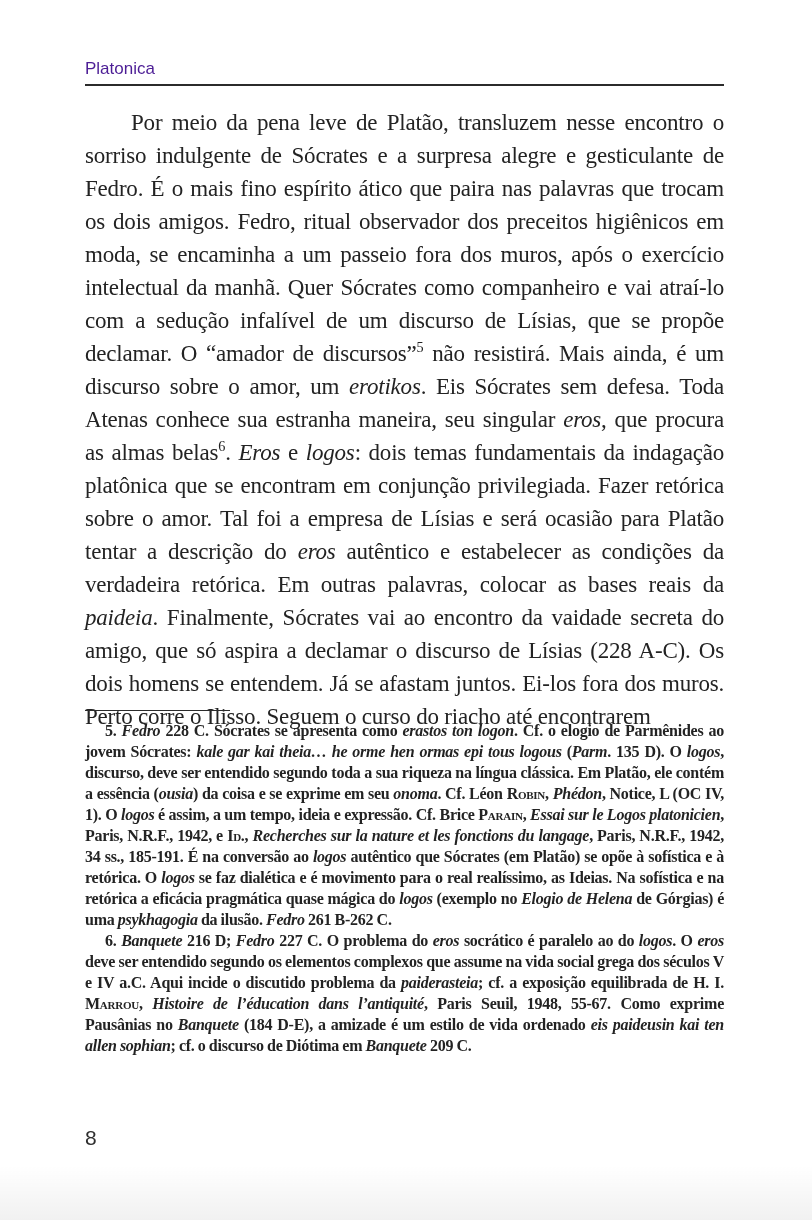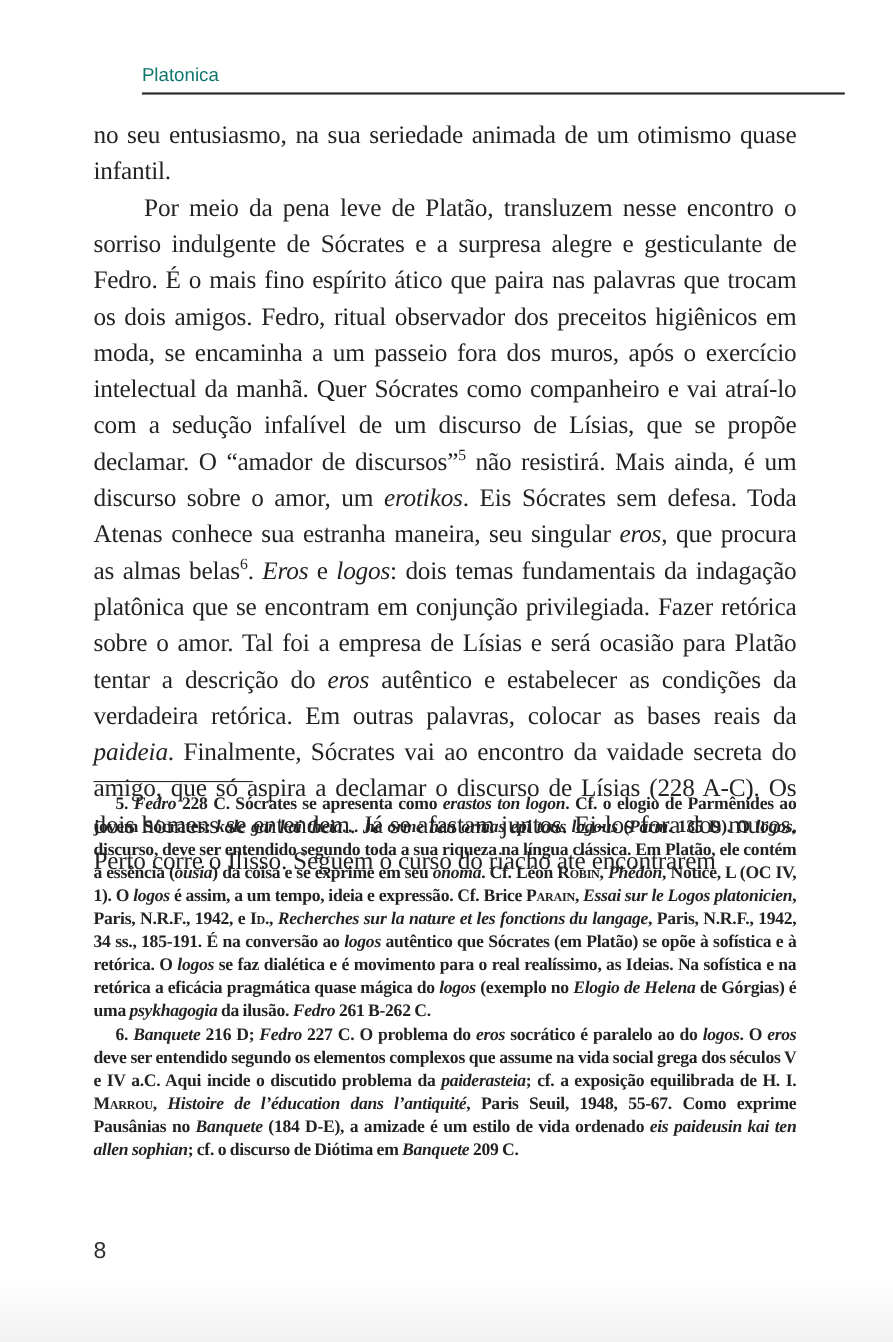--- a/index.html
+++ b/index.html
@@ -24,24 +24,23 @@
   }
 
   .running-head {
     position: absolute;
     top: 59px;
     left: 85px;
     width: 639px;
     font-family: "Liberation Sans", sans-serif;
     font-size: 17px;
     line-height: 20px;
-    color: #0f766e;
+    color: #4c1d95;
     padding-bottom: 5px;
     border-bottom: 2px solid #2b2b2b;
-    margin-left: 44px;
   }
 
   .body-text {
     position: absolute;
     top: 106px;
     left: 85px;
     width: 639px;
     font-size: 23px;
     line-height: 33px;
     letter-spacing: -0.2px;
@@ -91,21 +90,20 @@
 </head>
 <body>
 
 <div class="page">
 
   <div class="running-head">
     <span>Platonica</span>
   </div>
 
   <div class="body-text">
-    <p><span>no seu entusiasmo, na sua seriedade animada de um otimismo quase infantil.</span></p>
     <p class="indent"><span>Por meio da pena leve de Platão, transluzem nesse encontro o sorriso indulgente de Sócrates e a surpresa alegre e gesticulante de Fedro. É o mais fino espírito ático que paira nas palavras que trocam os dois amigos. Fedro, ritual observador dos preceitos higiênicos em moda, se encaminha a um passeio fora dos muros, após o exercício intelectual da manhã. Quer Sócrates como companheiro e vai atraí-lo com a sedução infalível de um discurso de Lísias, que se propõe declamar. O “amador de discursos”</span><span class="seg-sup">5</span><span> não resistirá. Mais ainda, é um discurso sobre o amor, um </span><span class="seg-i">erotikos</span><span>. Eis Sócrates sem defesa. Toda Atenas conhece sua estranha maneira, seu singular </span><span class="seg-i">eros</span><span>, que procura as almas belas</span><span class="seg-sup">6</span><span>. </span><span class="seg-i">Eros</span><span> e </span><span class="seg-i">logos</span><span>: dois temas fundamentais da indagação platônica que se encontram em conjunção privilegiada. Fazer retórica sobre o amor. Tal foi a empresa de Lísias e será ocasião para Platão tentar a descrição do </span><span class="seg-i">eros</span><span> autêntico e estabelecer as condições da verdadeira retórica. Em outras palavras, colocar as bases reais da </span><span class="seg-i">paideia</span><span>. Finalmente, Sócrates vai ao encontro da vaidade secreta do amigo, que só aspira a declamar o discurso de Lísias (228 A-C). Os dois homens se entendem. Já se afastam juntos. Ei-los fora dos muros. Perto corre o Ilisso. Seguem o curso do riacho até encontrarem</span></p>
   </div>
 
   <div class="footnotes">
     <hr class="fn-rule">
     <p><span>5. </span><span class="seg-i">Fedro</span><span> 228 C. Sócrates se apresenta como </span><span class="seg-i">erastos ton logon</span><span>. Cf. o elogio de Parmênides ao jovem Sócrates: </span><span class="seg-i">kale gar kai theia… he orme hen ormas epi tous logous</span><span> (</span><span class="seg-i">Parm</span><span>. 135 D). O </span><span class="seg-i">logos</span><span>, discurso, deve ser entendido segundo toda a sua riqueza na língua clássica. Em Platão, ele contém a essência (</span><span class="seg-i">ousia</span><span>) da coisa e se exprime em seu </span><span class="seg-i">onoma</span><span>. Cf. Léon </span><span class="seg-sc">Robin</span><span>, </span><span class="seg-i">Phédon</span><span>, Notice, L (OC IV, 1). O </span><span class="seg-i">logos</span><span> é assim, a um tempo, ideia e expressão. Cf. Brice </span><span class="seg-sc">Parain</span><span>, </span><span class="seg-i">Essai sur le Logos platonicien</span><span>, Paris, N.R.F., 1942, e </span><span class="seg-sc">Id</span><span>., </span><span class="seg-i">Recherches sur la nature et les fonctions du langage</span><span>, Paris, N.R.F., 1942, 34 ss., 185-191. É na conversão ao </span><span class="seg-i">logos</span><span> autêntico que Sócrates (em Platão) se opõe à sofística e à retórica. O </span><span class="seg-i">logos</span><span> se faz dialética e é movimento para o real realíssimo, as Ideias. Na sofística e na retórica a eficácia pragmática quase mágica do </span><span class="seg-i">logos</span><span> (exemplo no </span><span class="seg-i">Elogio de Helena</span><span> de Górgias) é uma </span><span class="seg-i">psykhagogia</span><span> da ilusão. </span><span class="seg-i">Fedro</span><span> 261 B-262 C.</span></p>
     <p><span>6. </span><span class="seg-i">Banquete</span><span> 216 D; </span><span class="seg-i">Fedro</span><span> 227 C. O problema do </span><span class="seg-i">eros</span><span> socrático é paralelo ao do </span><span class="seg-i">logos</span><span>. O </span><span class="seg-i">eros</span><span> deve ser entendido segundo os elementos complexos que assume na vida social grega dos séculos V e IV a.C. Aqui incide o discutido problema da </span><span class="seg-i">paiderasteia</span><span>; cf. a exposição equilibrada de H. I. </span><span class="seg-sc">Marrou</span><span>, </span><span class="seg-i">Histoire de l’éducation dans l’antiquité</span><span>, Paris Seuil, 1948, 55-67. Como exprime Pausânias no </span><span class="seg-i">Banquete</span><span> (184 D-E), a amizade é um estilo de vida ordenado </span><span class="seg-i">eis paideusin kai ten allen sophian</span><span>; cf. o discurso de Diótima em </span><span class="seg-i">Banquete</span><span> 209 C.</span></p>
   </div>
 
   <div class="page-number">8</div>

